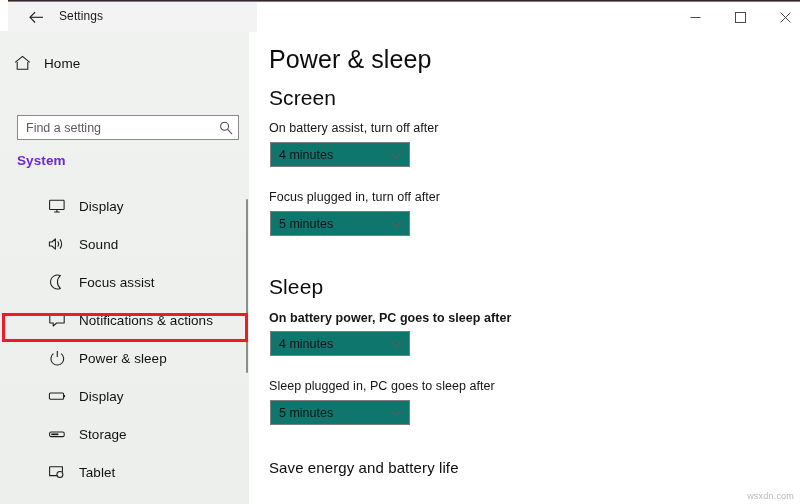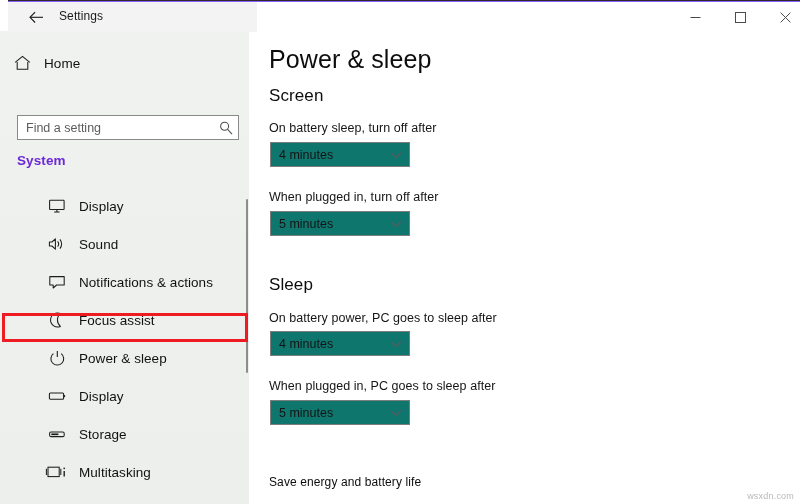--- a/index.html
+++ b/index.html
@@ -274,39 +274,39 @@
     top: 14px;
     font-size: 25px;
     font-weight: normal;
     color: #0d0d0d;
     letter-spacing: 0.1px;
   }
 
   .section-head {
     position: absolute;
     left: 20px;
-    font-size: 17px;
+    font-size: 21px;
     color: #0d0d0d;
     letter-spacing: 0.1px;
   }
   #section-screen { top: 55px; }
   #section-sleep  { top: 244px; }
-  #section-save   { top: 444px; font-size: 12px; }
+  #section-save   { top: 428px; font-size: 15px; }
 
   .field-label {
     position: absolute;
     left: 20px;
     font-size: 12.5px;
     color: #151515;
     letter-spacing: 0.05px;
     white-space: nowrap;
   }
   #label-screen-battery { top: 90px; }
   #label-screen-plugged { top: 159px; }
-  #label-sleep-battery  { top: 280px; }
+  #label-sleep-battery  { top: 280px; font-weight: bold; }
   #label-sleep-plugged  { top: 348px; }
 
   .combo {
     position: absolute;
     left: 21px;
     width: 140px;
     height: 25px;
     background: #0f766e;
     border: 1px solid #7d7d7d;
     box-sizing: border-box;
@@ -428,34 +428,34 @@
             <path d="M1.4 6.0 H3.9 L7.4 2.8 V13.2 L3.9 10.0 H1.4 Z" fill="none" stroke="#1c1c1c" stroke-width="1.05" stroke-linejoin="round"></path>
             <path d="M9.6 5.4 A4 4 0 0 1 9.6 10.6" fill="none" stroke="#1c1c1c" stroke-width="1.05"></path>
             <path d="M11.9 3.4 A7 7 0 0 1 11.9 12.6" fill="none" stroke="#1c1c1c" stroke-width="1.05"></path>
           </svg>
         </span>
         <span class="nav-label">Sound</span>
       </div>
 
       <div class="nav-item">
         <span class="nav-icon">
+          <svg width="17" height="16" viewBox="0 0 17 16" aria-hidden="true">
+            <path d="M11.4 1.6 A7 7 0 1 0 11.4 14.4 A8.4 8.4 0 0 1 11.4 1.6 Z" fill="none" stroke="#1c1c1c" stroke-width="1.05" stroke-linejoin="round"></path>
+          </svg>
+        </span>
+        <span class="nav-label">Focus assist</span>
+      </div>
+
+      <div class="nav-item">
+        <span class="nav-icon">
           <svg width="18" height="16" viewBox="0 0 18 16" aria-hidden="true">
             <path d="M1.8 2.6 H16.2 V11.0 H8.6 L5.2 14.0 V11.0 H1.8 Z" fill="none" stroke="#1c1c1c" stroke-width="1.05" stroke-linejoin="round"></path>
           </svg>
         </span>
         <span class="nav-label">Notifications &amp; actions</span>
-      </div>
-
-      <div class="nav-item">
-        <span class="nav-icon">
-          <svg width="17" height="16" viewBox="0 0 17 16" aria-hidden="true">
-            <path d="M11.4 1.6 A7 7 0 1 0 11.4 14.4 A8.4 8.4 0 0 1 11.4 1.6 Z" fill="none" stroke="#1c1c1c" stroke-width="1.05" stroke-linejoin="round"></path>
-          </svg>
-        </span>
-        <span class="nav-label">Focus assist</span>
       </div>
 
       <div class="nav-item">
         <span class="nav-icon">
           <svg width="17" height="16" viewBox="0 0 17 16" aria-hidden="true">
             <path d="M4.4 3.6 A6.4 6.4 0 1 0 12.2 3.6" fill="none" stroke="#1c1c1c" stroke-width="1.1"></path>
             <path d="M8.3 1.0 V7.0" stroke="#1c1c1c" stroke-width="1.1"></path>
           </svg>
         </span>
         <span class="nav-label">Power &amp; sleep</span>
@@ -474,20 +474,31 @@
       <div class="nav-item">
         <span class="nav-icon">
           <svg width="19" height="16" viewBox="0 0 19 16" aria-hidden="true">
             <rect x="1.6" y="6.0" width="14.6" height="4.6" rx="1.4" fill="none" stroke="#1c1c1c" stroke-width="1.05"></rect>
             <path d="M3.3 8.3 H10.4" stroke="#1c1c1c" stroke-width="1.7"></path>
           </svg>
         </span>
         <span class="nav-label">Storage</span>
       </div>
 
+      <div class="nav-item">
+        <span class="nav-icon">
+          <svg width="19" height="16" viewBox="0 0 19 16" aria-hidden="true">
+            <path d="M1.6 2.8 H14.4 V8.0" fill="none" stroke="#1c1c1c" stroke-width="1.05"></path>
+            <path d="M1.6 2.8 V11.6 H8.4" fill="none" stroke="#1c1c1c" stroke-width="1.05"></path>
+            <path d="M8.4 11.6 H9.6" fill="none" stroke="#1c1c1c" stroke-width="1.05"></path>
+            <circle cx="11.9" cy="10.4" r="3.0" fill="none" stroke="#1c1c1c" stroke-width="1.05"></circle>
+          </svg>
+        </span>
+        <span class="nav-label">Tablet</span>
+      </div>
 
       <div class="nav-item">
         <svg class="nav-icon" width="44" height="16" viewBox="0 0 44 16" aria-hidden="true">
           <rect x="13.0" y="3.2" width="11.2" height="9.4" fill="none" stroke="#1c1c1c" stroke-width="1.05"></rect>
           <path d="M11.4 4.8 V11.0" stroke="#1c1c1c" stroke-width="1.05"></path>
           <path d="M25.8 4.8 V11.0" stroke="#1c1c1c" stroke-width="1.05"></path>
           <circle cx="29.2" cy="4.3" r="0.85" fill="#1c1c1c"></circle>
           <path d="M29.2 7.0 V12.4" stroke="#1c1c1c" stroke-width="1.4"></path>
         </svg>
         <span class="nav-label">Multitasking</span>
@@ -502,31 +513,31 @@
 
   <div id="highlight-box"></div>
 
   <div id="content">
     <div id="content-inner">
 
       <div class="page-title">Power &amp; sleep</div>
 
       <div class="section-head" id="section-screen">Screen</div>
 
-      <div class="field-label" id="label-screen-battery">On battery sleep, turn off after</div>
+      <div class="field-label" id="label-screen-battery">On battery assist, turn off after</div>
       <div class="combo" id="combo-screen-battery">
         <span class="combo-value">4 minutes</span>
         <span class="chevron">
           <svg width="12" height="8" viewBox="0 0 12 8" aria-hidden="true">
             <path d="M1 1.6 L6 6.4 L11 1.6" fill="none" stroke="#5b5b5b" stroke-width="1.05"></path>
           </svg>
         </span>
       </div>
 
-      <div class="field-label" id="label-screen-plugged">When plugged in, turn off after</div>
+      <div class="field-label" id="label-screen-plugged">Focus plugged in, turn off after</div>
       <div class="combo" id="combo-screen-plugged">
         <span class="combo-value">5 minutes</span>
         <span class="chevron">
           <svg width="12" height="8" viewBox="0 0 12 8" aria-hidden="true">
             <path d="M1 1.6 L6 6.4 L11 1.6" fill="none" stroke="#5b5b5b" stroke-width="1.05"></path>
           </svg>
         </span>
       </div>
 
       <div class="section-head" id="section-sleep">Sleep</div>
@@ -534,21 +545,21 @@
       <div class="field-label" id="label-sleep-battery">On battery power, PC goes to sleep after</div>
       <div class="combo" id="combo-sleep-battery">
         <span class="combo-value">4 minutes</span>
         <span class="chevron">
           <svg width="12" height="8" viewBox="0 0 12 8" aria-hidden="true">
             <path d="M1 1.6 L6 6.4 L11 1.6" fill="none" stroke="#5b5b5b" stroke-width="1.05"></path>
           </svg>
         </span>
       </div>
 
-      <div class="field-label" id="label-sleep-plugged">When plugged in, PC goes to sleep after</div>
+      <div class="field-label" id="label-sleep-plugged">Sleep plugged in, PC goes to sleep after</div>
       <div class="combo" id="combo-sleep-plugged">
         <span class="combo-value">5 minutes</span>
         <span class="chevron">
           <svg width="12" height="8" viewBox="0 0 12 8" aria-hidden="true">
             <path d="M1 1.6 L6 6.4 L11 1.6" fill="none" stroke="#5b5b5b" stroke-width="1.05"></path>
           </svg>
         </span>
       </div>
 
       <div class="section-head" id="section-save">Save energy and battery life</div>

